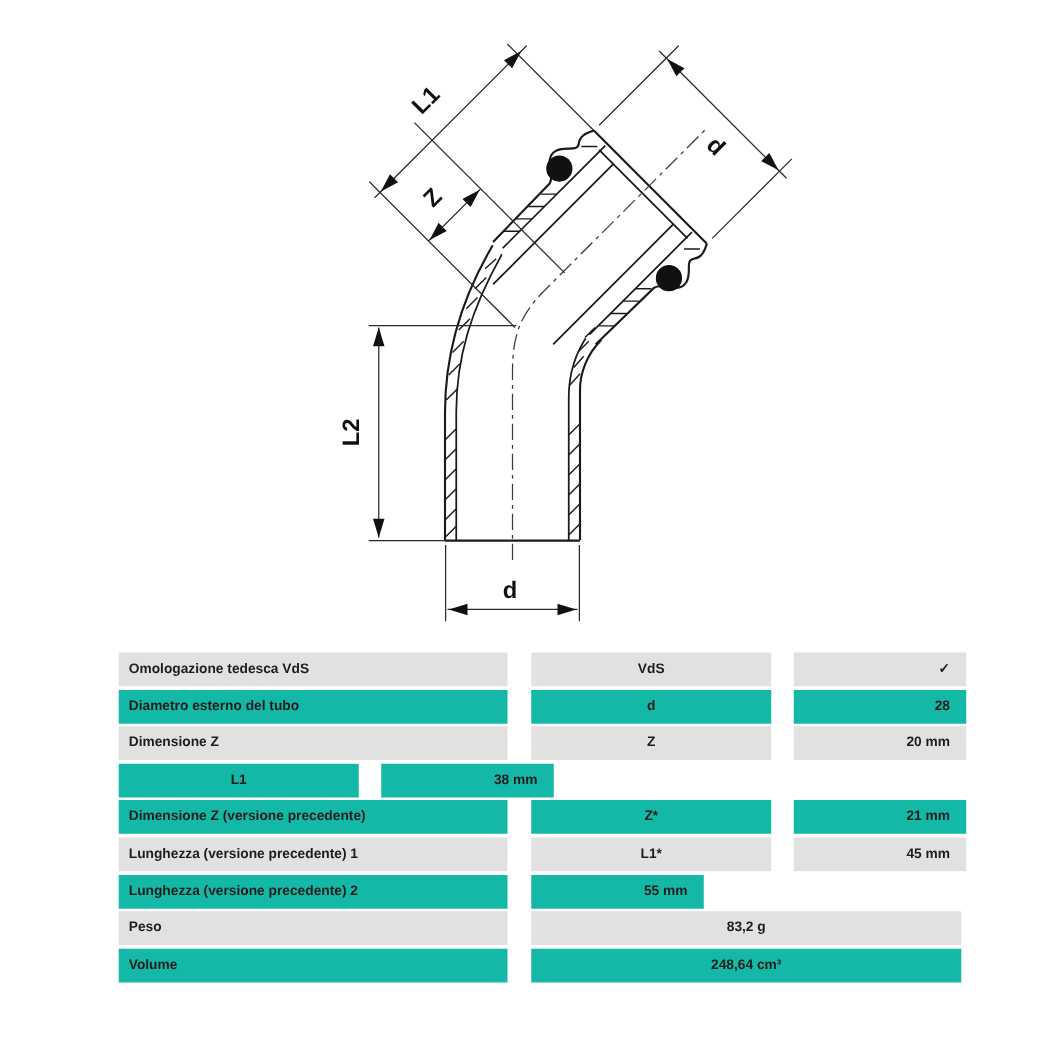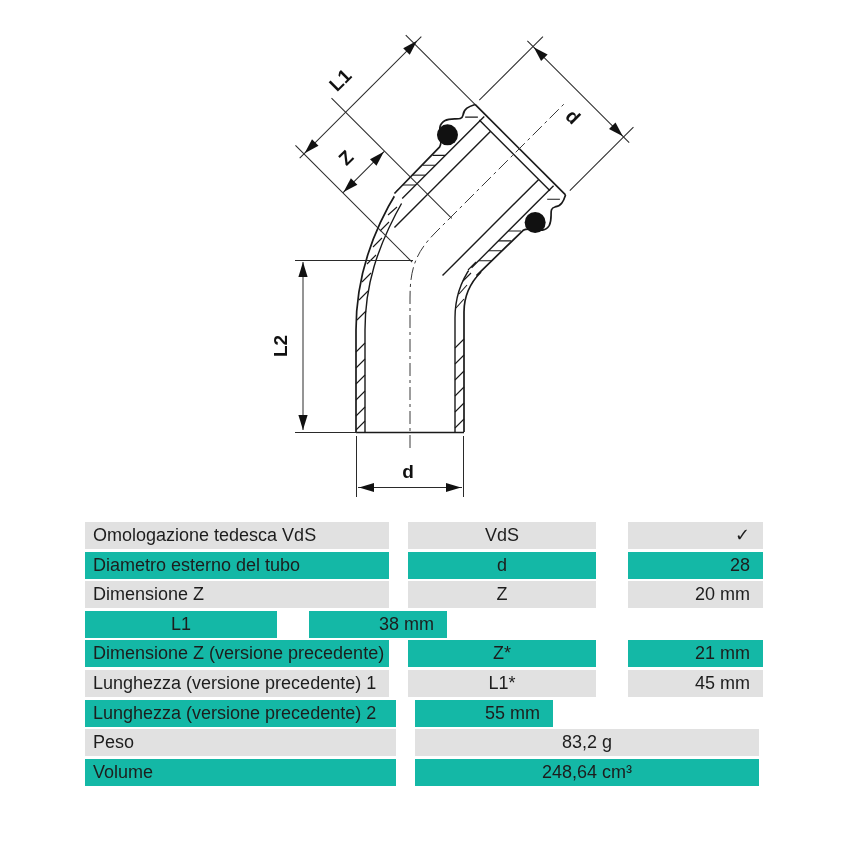--- a/index.html
+++ b/index.html
@@ -1,24 +1,24 @@
 <!DOCTYPE html>
 <html><head>
 <meta charset="utf-8">
 <style>
   html,body{margin:0;padding:0;background:#fff;}
   #page{position:relative;width:850px;height:850px;background:#fff;overflow:hidden;
         font-family:"Liberation Sans", sans-serif;color:#1d1d1d;}
   #drawing{position:absolute;left:0;top:0;}
   
-  #spec-table{position:absolute;left:85px;top:522px;width:678px;font-size:18px;}
+  #spec-table{position:absolute;left:95px;top:522px;width:678px;font-size:11px;font-weight:bold;}
   .t-row{display:flex;height:27px;margin-bottom:2.6px;line-height:27px;}
   .cell{box-sizing:border-box;overflow:hidden;white-space:nowrap;}
   .c1{width:311px;margin-right:19px;padding-left:8px;text-align:left;}
-  .c2{width:192px;margin-right:32px;text-align:center;}
+  .c2{width:192px;margin-right:18px;text-align:center;}
   .c3{width:138px;padding-right:13px;text-align:right;}
   .cm{width:344px;text-align:center;}
   .bg-a{background:#e1e1e1;}
   .bg-b{background:#14b8a6;}
   
   .outline{fill:none;stroke:#1a1a1a;stroke-width:1.7;}
   .inner{fill:none;stroke:#1a1a1a;stroke-width:1.4;}
   .hatch{fill:none;stroke:#1a1a1a;stroke-width:1.1;}
   .cons{fill:none;stroke:#2a2a2a;stroke-width:1;}
   .dimtxt{font-family:"Liberation Sans",sans-serif;font-size:19px;font-weight:700;fill:#111;}

